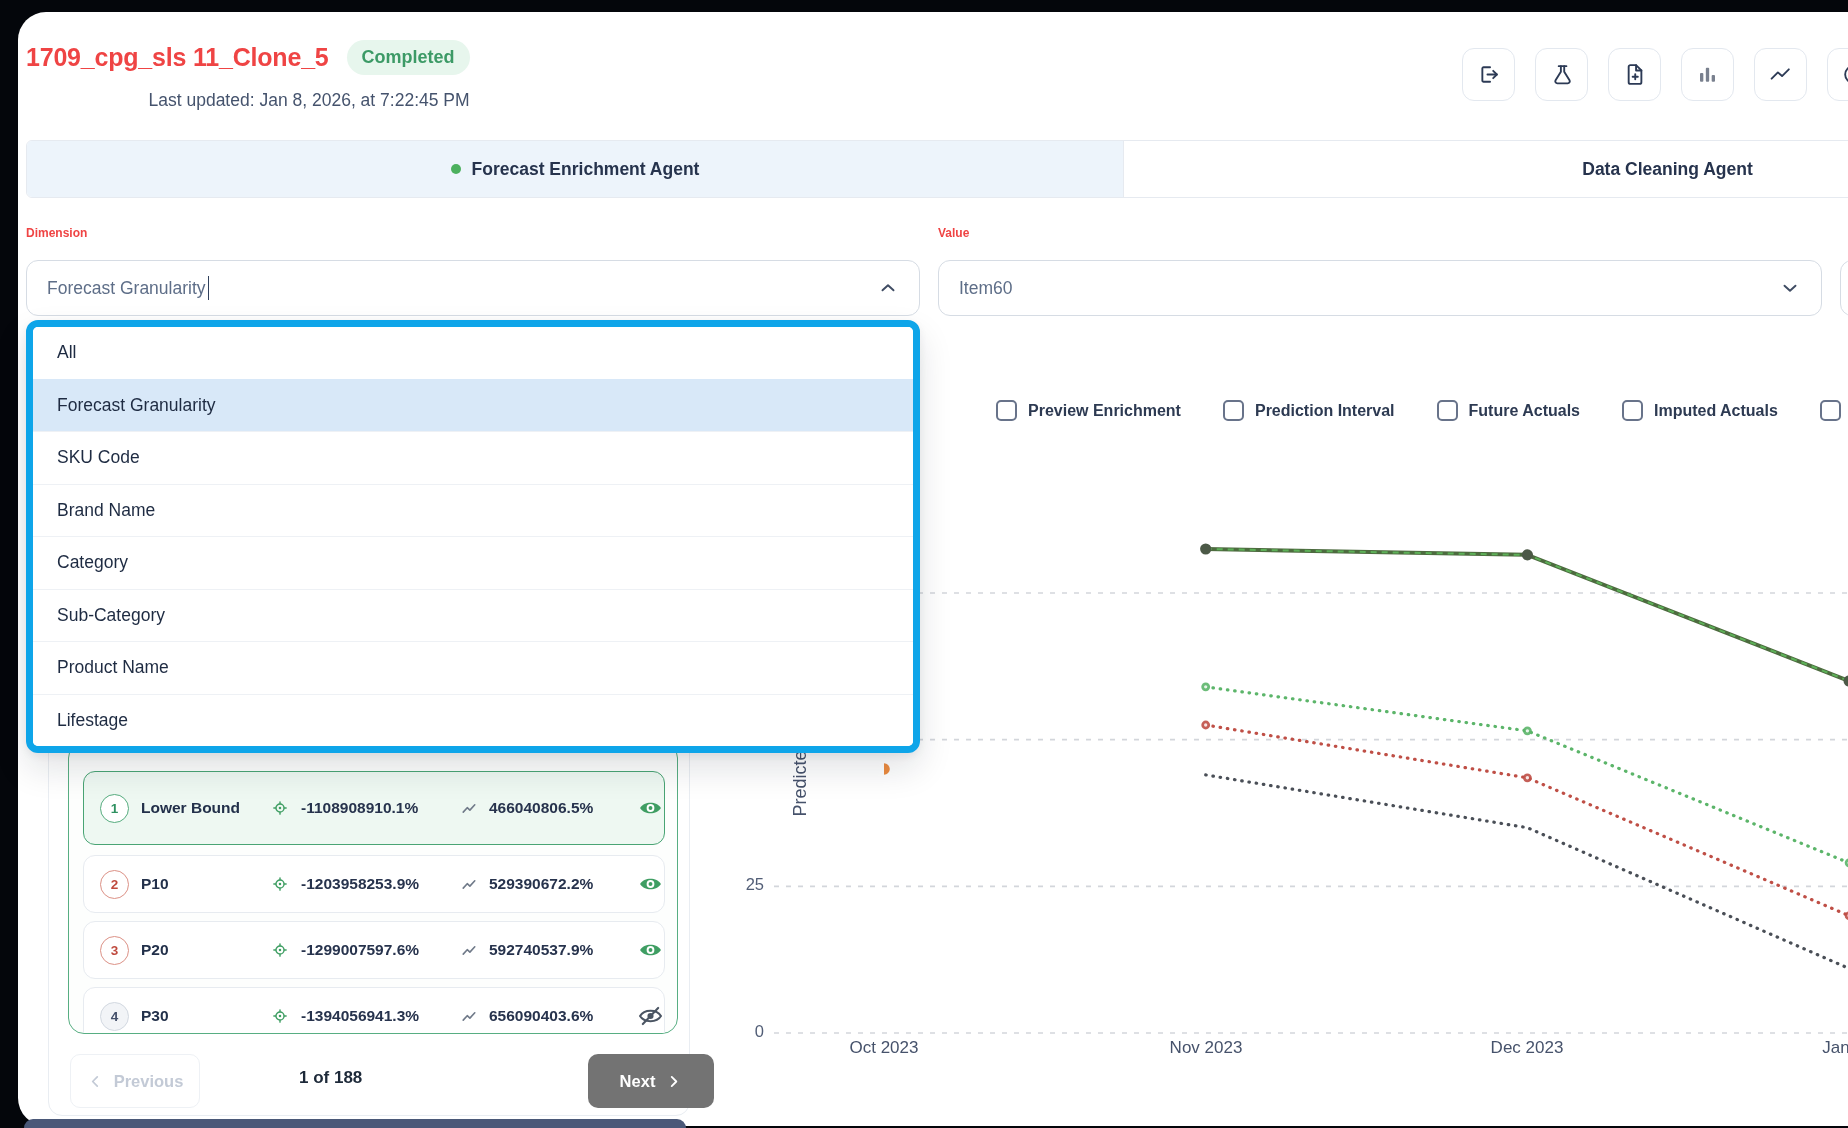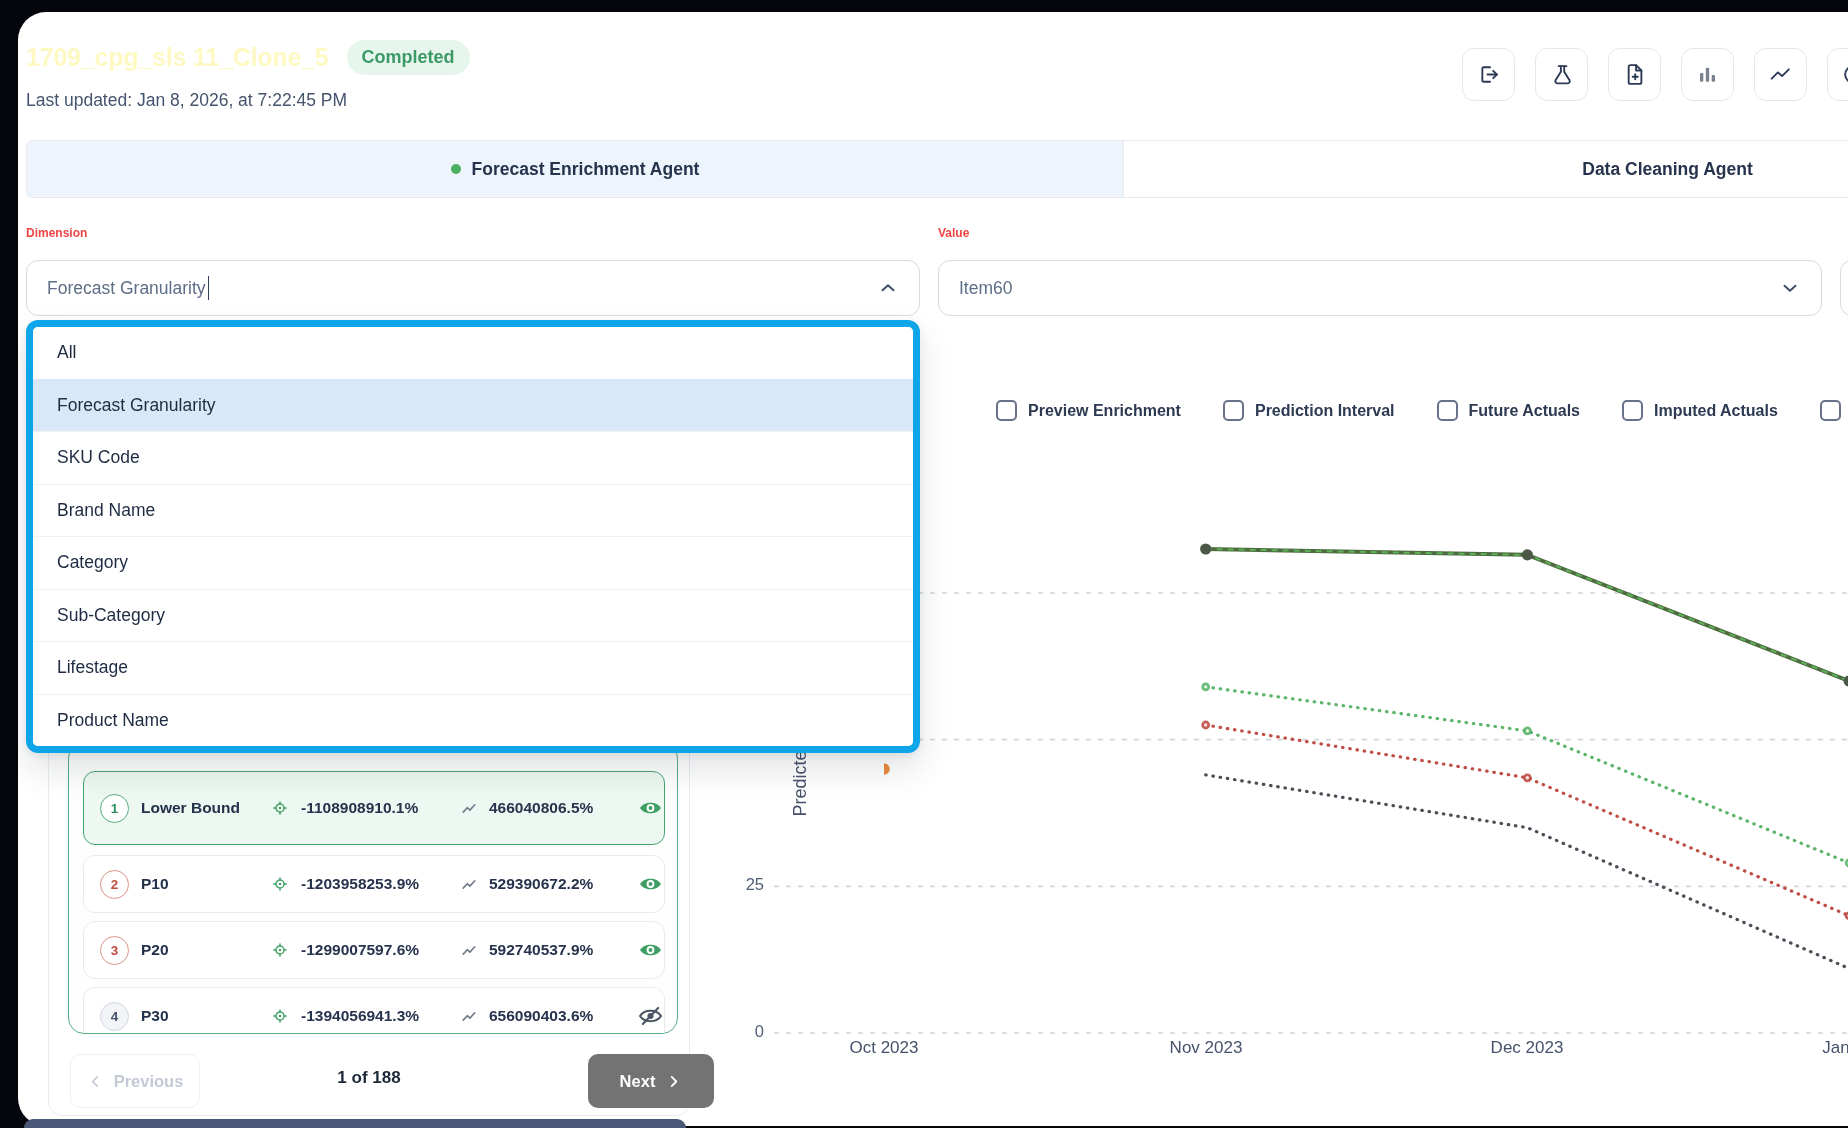--- a/index.html
+++ b/index.html
@@ -3,23 +3,23 @@
 <meta charset="utf-8">
 <style>
   html,body{margin:0;padding:0;background:#04060b;}
   .page{position:relative;width:1848px;height:1128px;overflow:hidden;background:#04060b;
         font-family:"Liberation Sans","DejaVu Sans",sans-serif;-webkit-font-smoothing:antialiased;}
   .card{position:absolute;left:18px;top:12px;width:2300px;height:1114px;background:#ffffff;border-radius:28px;}
 
   
   .hdr{position:absolute;left:26px;top:40px;z-index:4;}
   .hdr-row{display:flex;align-items:center;gap:18px;}
-  .hdr h1{margin:0;font-size:25px;font-weight:700;color:#fef9c3;letter-spacing:-0.2px;}
+  .hdr h1{margin:0;font-size:25px;font-weight:700;color:#ef4444;letter-spacing:-0.2px;}
   .badge{font-size:18px;font-weight:600;color:#3c9a66;background:#e7f6ed;padding:7px 15px;border-radius:999px;}
-  .sub{margin-top:15px;font-size:17.5px;color:#45536d;}
+  .sub{margin-top:15px;font-size:17.5px;color:#45536d;text-align:right;}
 
   
   .toolbar{position:absolute;left:1462px;top:48px;display:flex;gap:20px;z-index:4;}
   .tbtn{width:53px;height:53px;border:1.5px solid #e3e8ef;border-radius:12px;background:#fff;
         display:flex;align-items:center;justify-content:center;color:#2c3a55;box-sizing:border-box;}
   .tbtn svg{width:25px;height:25px;}
 
   
   .tabs{position:absolute;left:26px;top:140px;width:2186px;height:58px;display:flex;
         border:1.5px solid #e6eaf0;border-radius:6px;overflow:hidden;background:#fff;box-sizing:border-box;z-index:4;}
@@ -77,21 +77,21 @@
   .qname{flex:0 0 118px;font-size:15.5px;font-weight:700;color:#22304a;}
   .metric{display:flex;align-items:center;gap:12px;font-size:15.5px;font-weight:700;color:#27334d;white-space:nowrap;}
   .m1{flex:0 0 178px;} .m2{flex:0 0 165px;align-items:flex-end;}
   .qicons{margin-left:auto;display:flex;align-items:center;gap:22px;}
 
   
   .pbtn{position:absolute;top:1054px;height:54px;display:flex;align-items:center;justify-content:center;gap:10px;
         border-radius:10px;font-size:16.5px;font-weight:600;box-sizing:border-box;z-index:7;}
   .pbtn.prev{left:70px;width:130px;background:#fff;border:1.5px solid #eef1f5;color:#c3cad6;}
   .pbtn.next{left:588px;width:126px;background:#737373;color:#fff;}
-  .ppage{position:absolute;left:299px;top:1068px;width:140px;text-align:center;font-size:17px;font-weight:600;color:#1d2939;z-index:7;}
+  .ppage{position:absolute;left:299px;top:1068px;width:140px;text-align:left;font-size:17px;font-weight:600;color:#1d2939;z-index:7;}
 
   .peek{position:absolute;left:24px;top:1119px;width:662px;height:10px;background:#4a5878;border-radius:9px 9px 0 0;z-index:8;}
 </style>
 </head>
 <body>
 
 <div class="page">
   <div class="card"></div>
 
   <div class="hdr">
@@ -190,22 +190,22 @@
 
   <div class="combo sliver"></div>
 
   <div class="dropdown" id="dd">
       <div class="dd-item">All</div>
       <div class="dd-item sel">Forecast Granularity</div>
       <div class="dd-item">SKU Code</div>
       <div class="dd-item">Brand Name</div>
       <div class="dd-item">Category</div>
       <div class="dd-item">Sub-Category</div>
+      <div class="dd-item">Product Name</div>
       <div class="dd-item">Lifestage</div>
-      <div class="dd-item">Product Name</div>
     </div>
 
   <div class="toggles" id="toggles">
       <label class="toggle">
         <span class="cb"></span>
         <span class="toggle-label">Preview Enrichment</span>
       </label>
       <label class="toggle">
         <span class="cb"></span>
         <span class="toggle-label">Prediction Interval</span>

